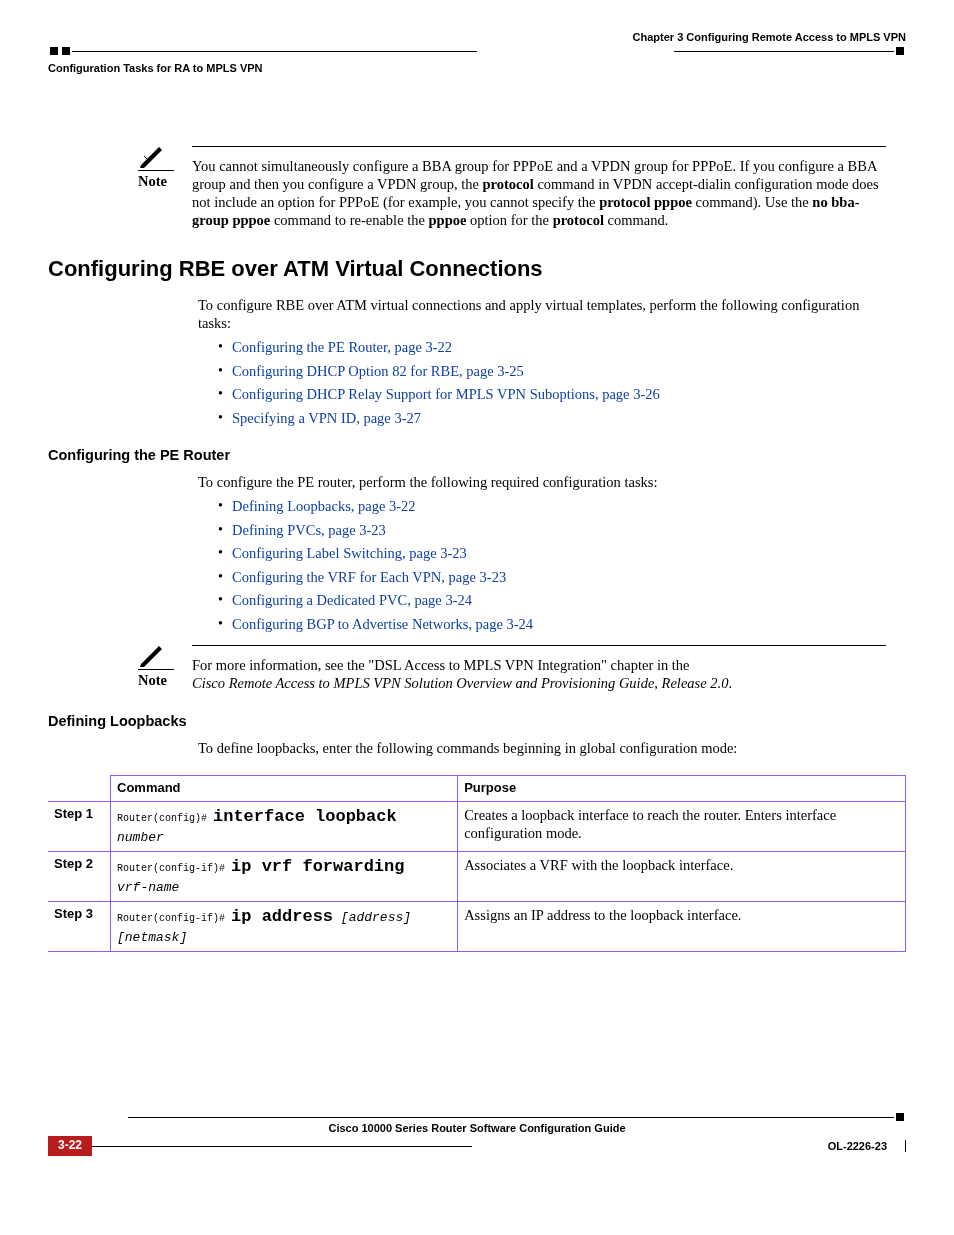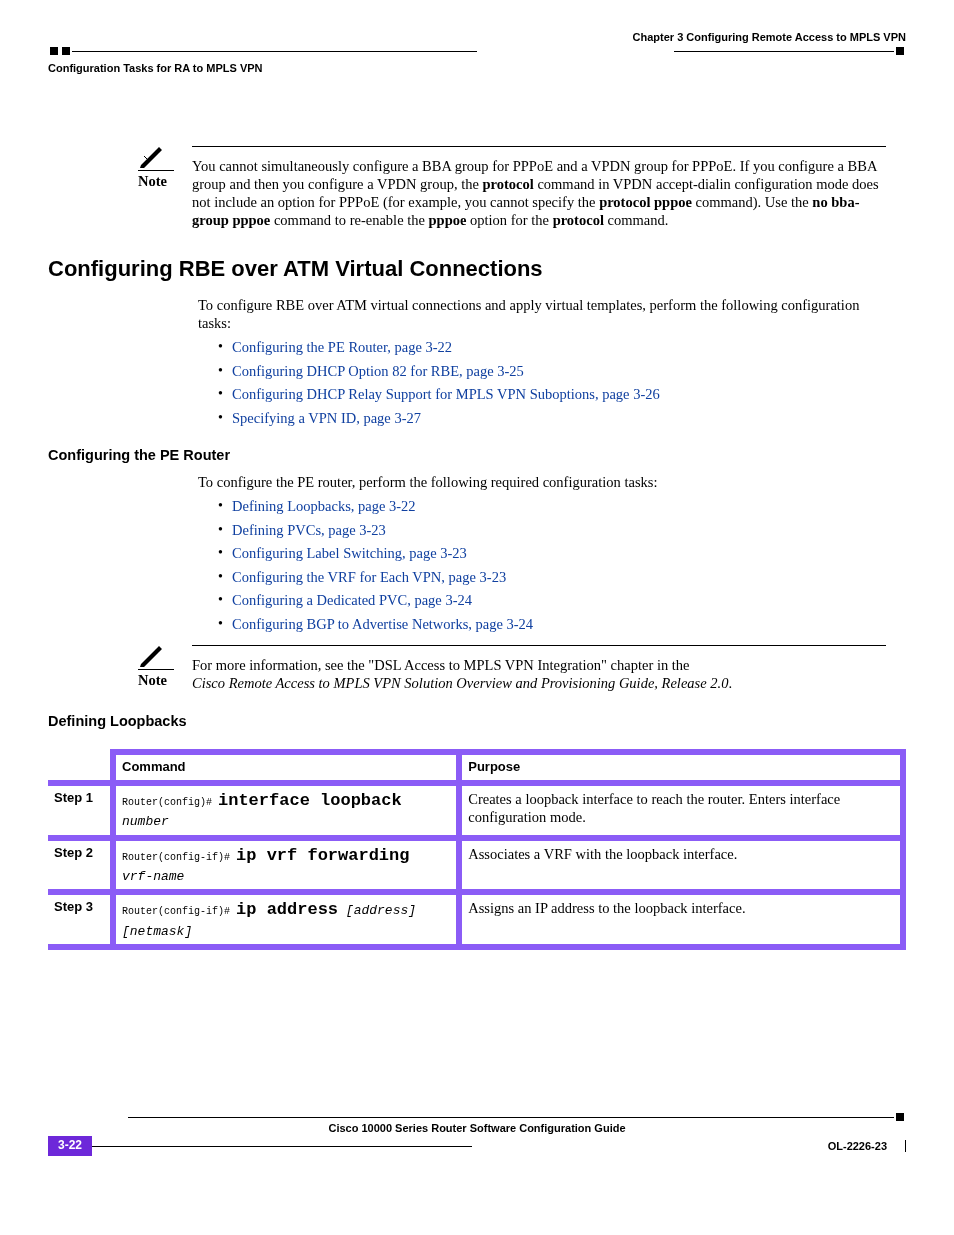--- a/index.html
+++ b/index.html
@@ -129,21 +129,21 @@
     font-size: 14px;
   }
   .link { color: #1040a0; }
   table.cmd-table {
     border-collapse: collapse;
     margin: 18px 0 0 0;
     width: 100%;
     font-size: 14px;
   }
   table.cmd-table th, table.cmd-table td {
-    border: 6px solid #8b5cf6;
+    border: 1px solid #8b5cf6;
     padding: 4px 6px;
     vertical-align: top;
     text-align: left;
   }
   table.cmd-table th {
     font-family: Arial, Helvetica, sans-serif;
     font-weight: bold;
     font-size: 13px;
   }
   table.cmd-table td.stepcol, table.cmd-table th.stepcol {
@@ -174,21 +174,21 @@
   }
   .footer-bottom {
     display: flex;
     justify-content: space-between;
     align-items: center;
     font-family: Arial, Helvetica, sans-serif;
     font-size: 11px;
     font-weight: bold;
   }
   .page-num-box {
-    background: #6d28d9;
+    background: #b91c1c;
     color: #fff;
     padding: 2px 10px;
     font-size: 12px;
     font-weight: bold;
   }
   .footer-line-wrap {
     display:flex; align-items:center; margin-left: 80px;
   }
 </style>
 </head>
@@ -266,20 +266,23 @@
       </div>
       <div class="note-label">Note</div>
     </div>
     <div class="note-body">
       <span>For more information, see the "DSL Access to MPLS VPN Integration" chapter in the </span><br>
       <span class="it">Cisco Remote Access to MPLS VPN Solution Overview and Provisioning Guide, Release 2.0</span><span>.</span>
     </div>
   </div>
 
   <div class="h2">Defining Loopbacks</div>
+  <div class="body-indent">
+    <div class="para">To define loopbacks, enter the following commands beginning in global configuration mode:</div>
+  </div>
 
   <table class="cmd-table">
     <tbody>
         <tr>
       <th class="stepcol"></th>
       <th>Command</th>
       <th>Purpose</th>
     </tr>
     <tr>
       <td class="stepcol">Step 1</td>

